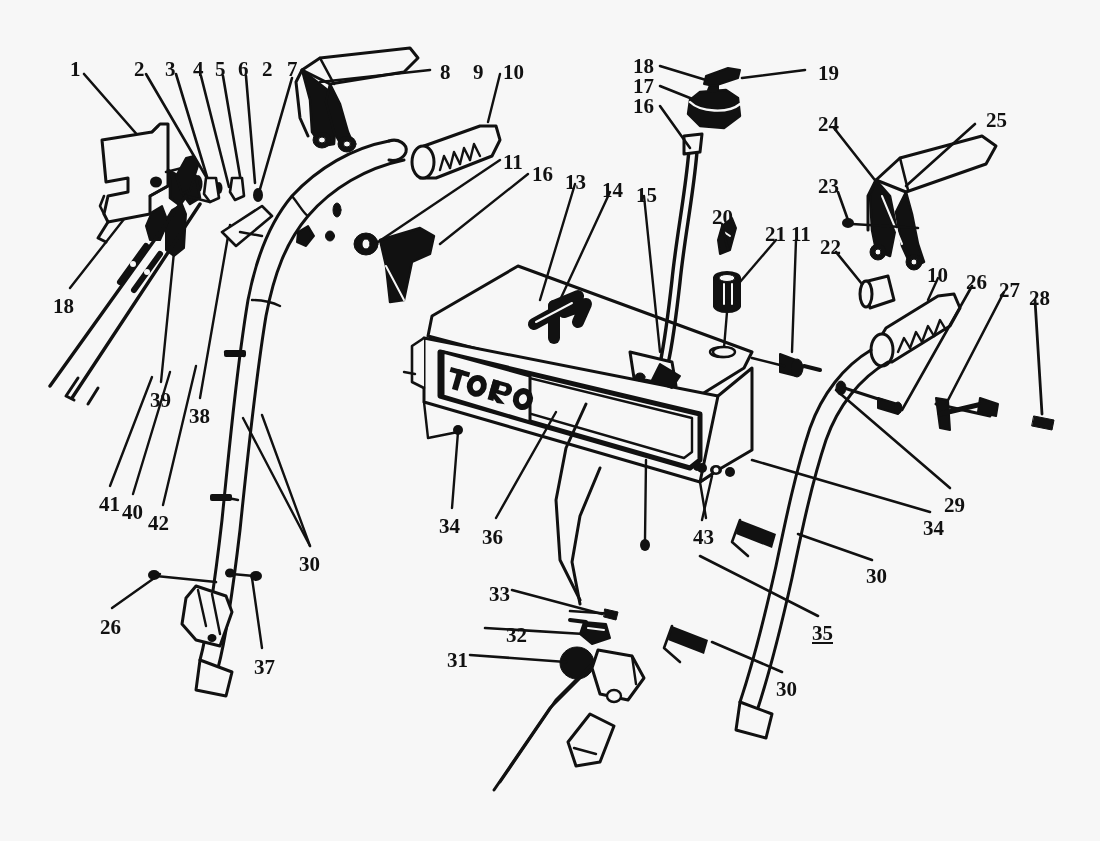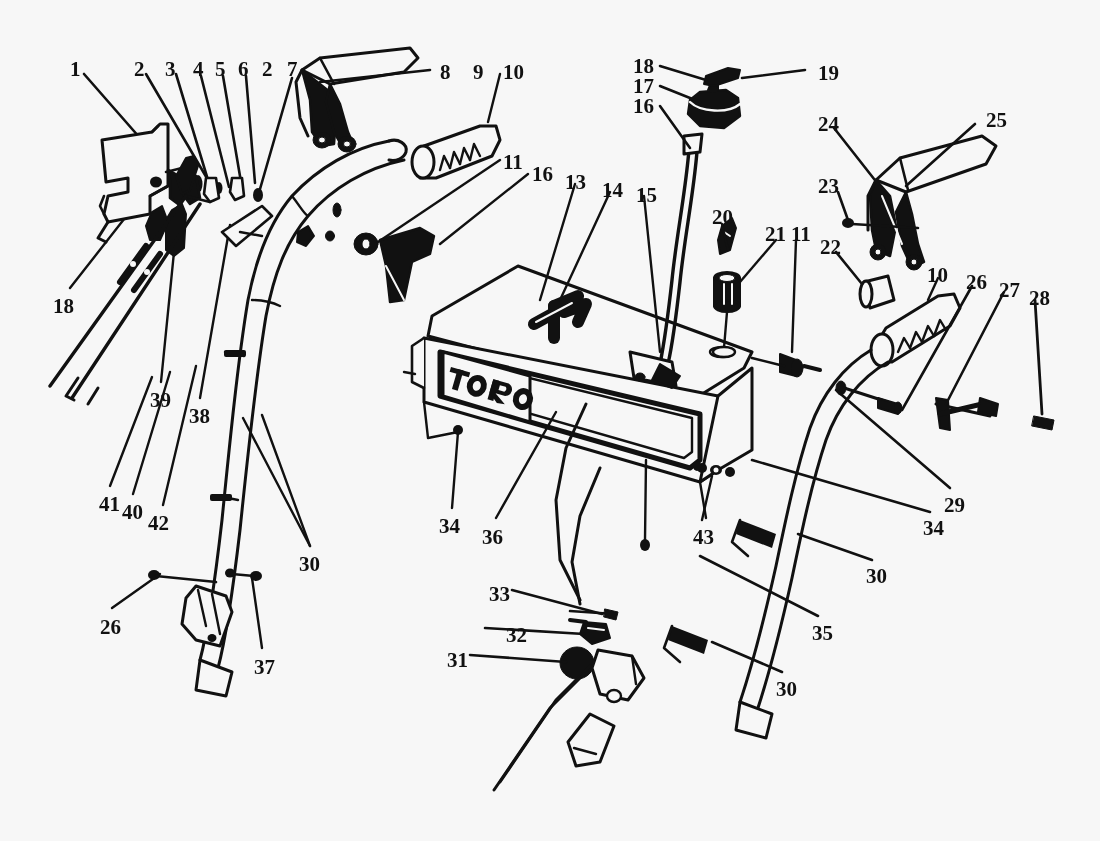--- a/index.html
+++ b/index.html
@@ -492,21 +492,21 @@
       <div class="callout" style="left: 99px; top: 494px;">41</div>
       <div class="callout" style="left: 122px; top: 502px;">40</div>
       <div class="callout" style="left: 148px; top: 513px;">42</div>
       <div class="callout" style="left: 439px; top: 516px;">34</div>
       <div class="callout" style="left: 482px; top: 527px;">36</div>
       <div class="callout" style="left: 299px; top: 554px;">30</div>
       <div class="callout" style="left: 693px; top: 527px;">43</div>
       <div class="callout" style="left: 944px; top: 495px;">29</div>
       <div class="callout" style="left: 923px; top: 518px;">34</div>
       <div class="callout" style="left: 866px; top: 566px;">30</div>
-      <div class="callout" style="left: 812px; top: 623px;">35</div>
+      <div class="callout" style="left: 812px; top: 623px; text-decoration: underline;">35</div>
       <div class="callout" style="left: 100px; top: 617px;">26</div>
       <div class="callout" style="left: 254px; top: 657px;">37</div>
       <div class="callout" style="left: 489px; top: 584px;">33</div>
       <div class="callout" style="left: 461px; top: 625px; margin-left: 45px;">32</div>
       <div class="callout" style="left: 447px; top: 650px;">31</div>
       <div class="callout" style="left: 776px; top: 679px;">30</div>
     </div>
 
 </div>
 

